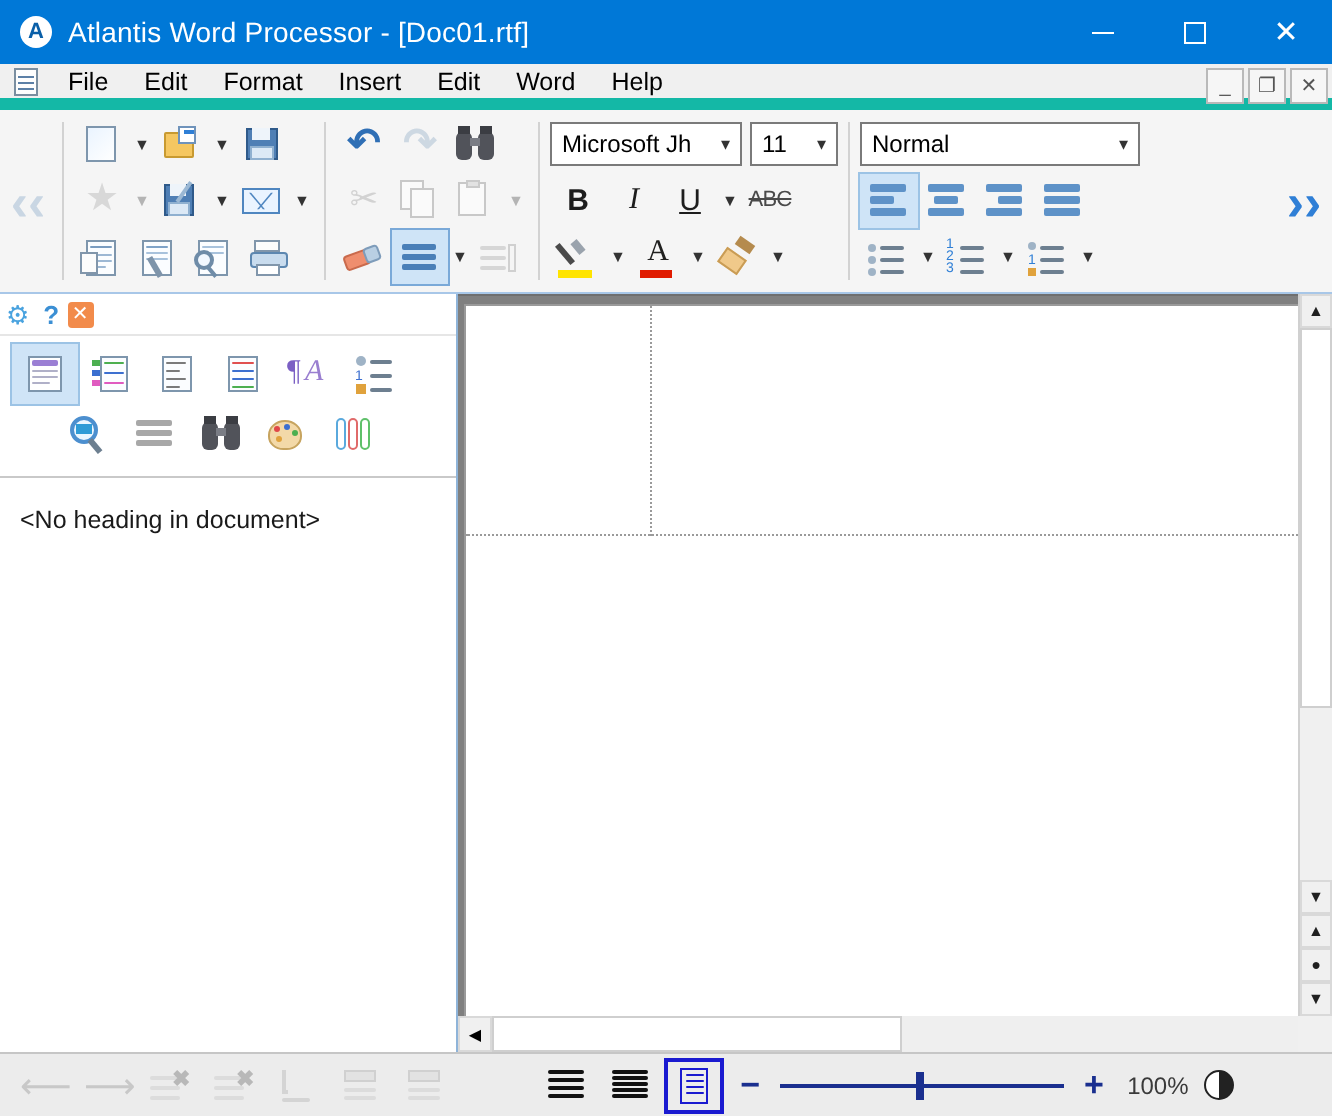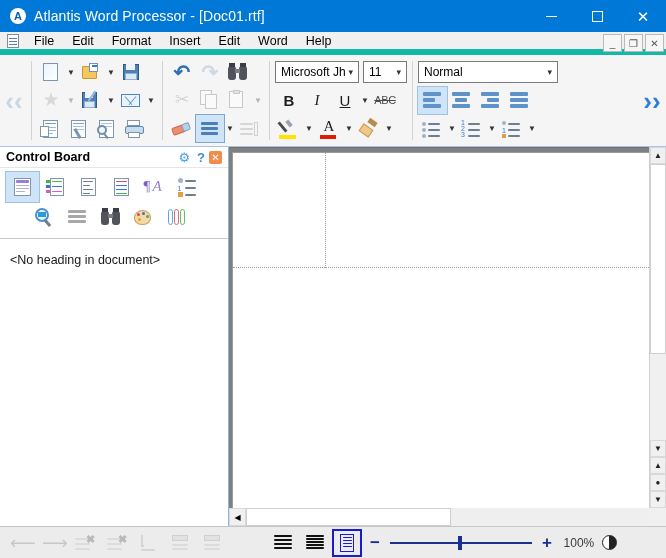--- a/index.html
+++ b/index.html
@@ -90,21 +90,21 @@
   .pagebase.dim { background: #fafafa; border-color: #c8c8c8; }
   .ln { position: absolute; height: 1.4px; border-radius: 1px; }
 
   
   .combo {
     height: 22px; border: 1px solid #7a7a7a; background: #fff;
     display: flex; align-items: center; padding: 0 2px 0 5px; font-size: 12px; color: #000;
   }
   .combo .val { flex: 1 1 auto; overflow: hidden; white-space: nowrap; }
   .combo .arw { font-size: 9px; color: #333; padding: 0 3px; }
-  .fontbox { width: 84px; justify-content: center; }
+  .fontbox { width: 96px; justify-content: center; }
   .sizebox { width: 44px; }
   .stylebox { width: 140px; }
 
   .fmt-btn {
     width: 28px; height: 27px; display: flex; align-items: center; justify-content: center;
     font-size: 15px; color: #1d1d1d;
   }
   .fmt-btn.b { font-weight: bold; }
   .fmt-btn.i { font-style: italic; font-family: "Liberation Serif", serif; }
   .fmt-btn.u { text-decoration: underline; }
@@ -535,21 +535,20 @@
     <div style="flex:1 1 auto"></div>
     <div class="tb-nav">
       <span class="chev right">››</span>
     </div>
   </div>
 
   <div class="body">
 
     <div class="cb">
       <div class="cb-head">
-        <span class="cb-title">Control Board</span>
         <span class="cb-gear">⚙</span>
         <span class="cb-help">?</span>
         <span class="cb-close">✕</span>
       </div>
 
       <div class="cb-tools">
         <div class="cb-row">
           <div class="cb-btn active">
             <span class="ico">
               <span class="pagebase" style="left:2px;width:17px;background:#fff;"></span>

